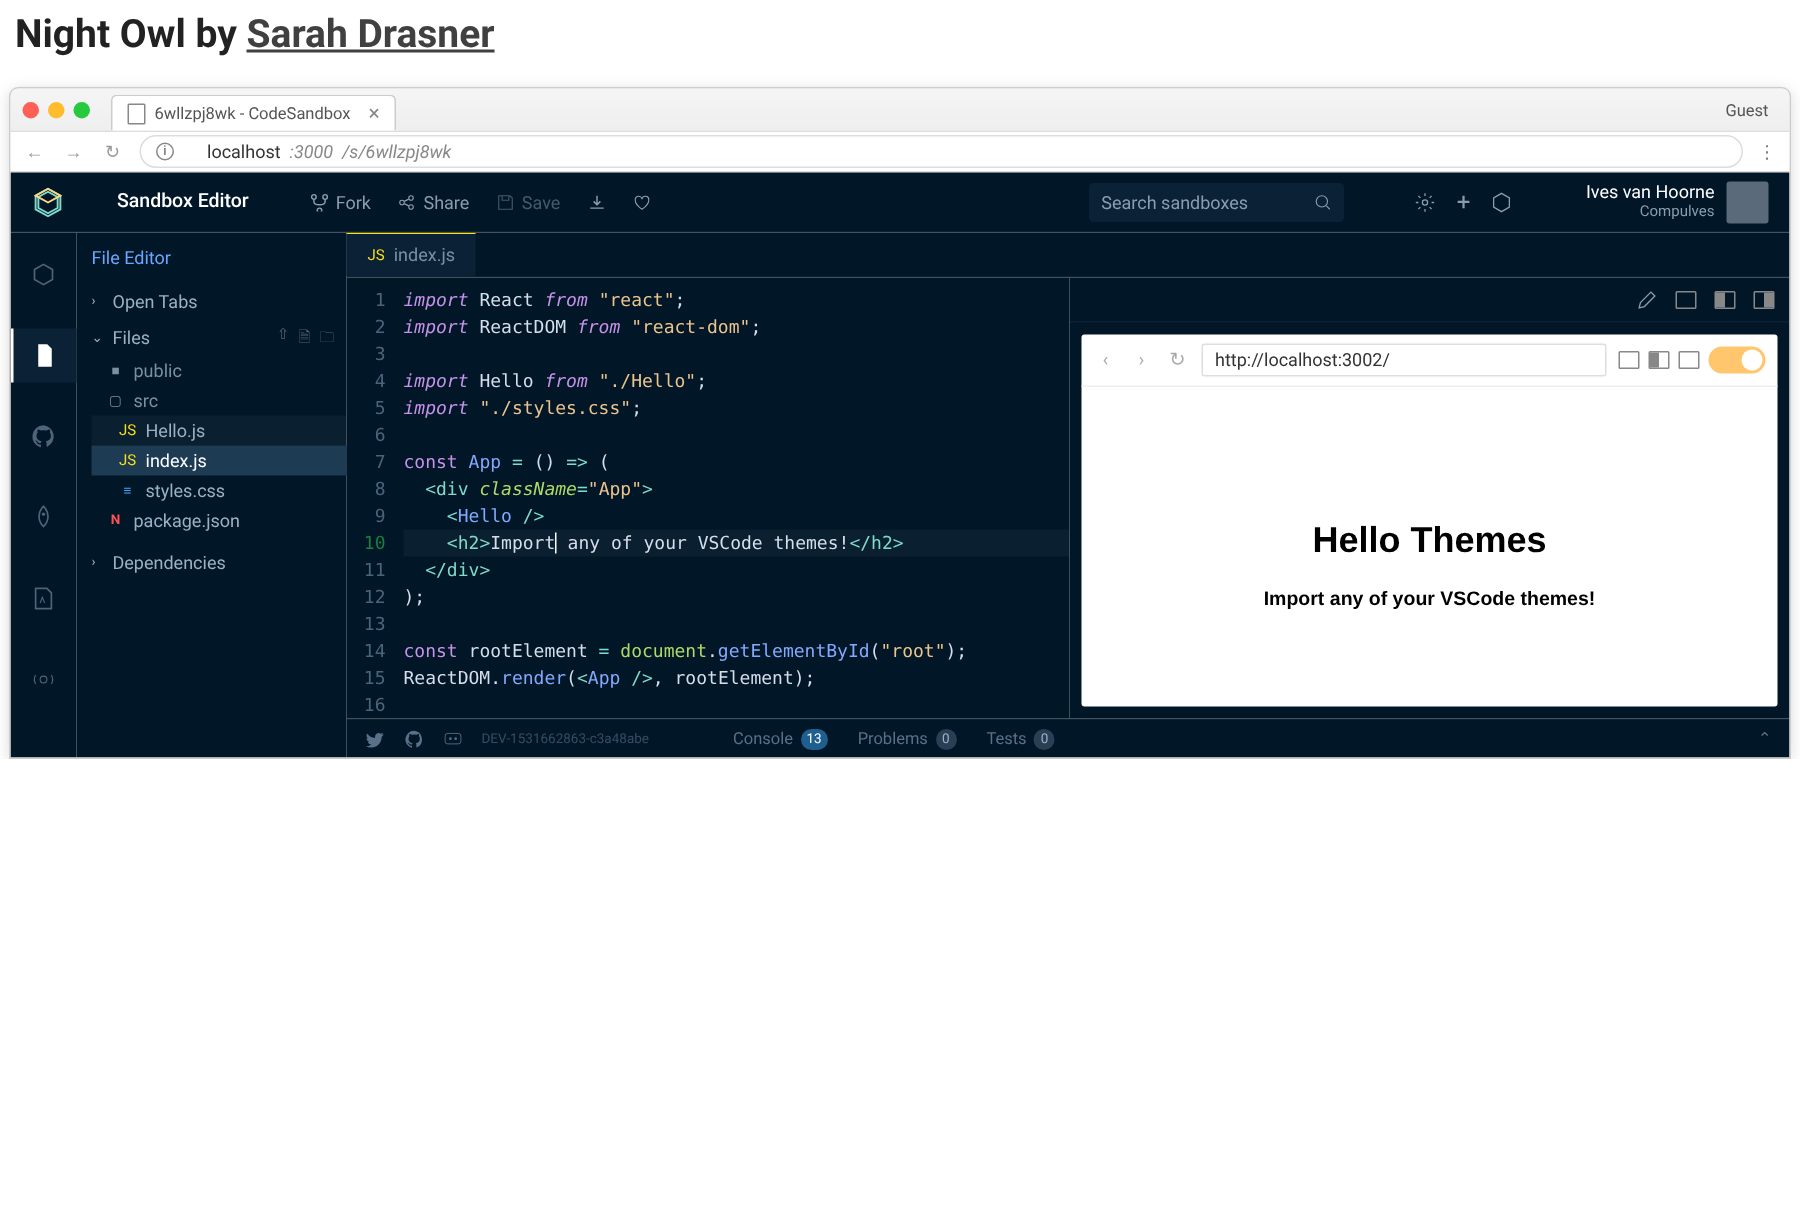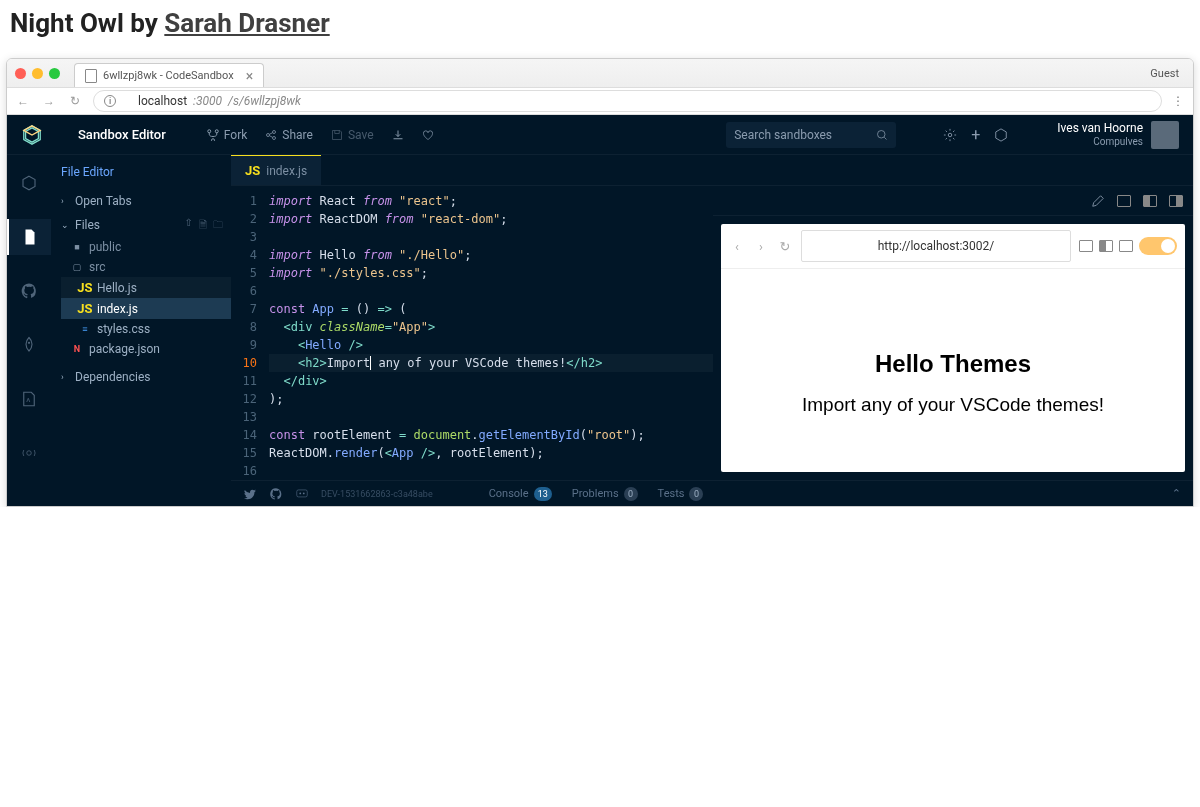--- a/index.html
+++ b/index.html
@@ -60,35 +60,35 @@
 .sidebar .sb-section { display: flex; align-items: center; padding: 5px 10px; gap: 6px; color: #9db0c4; cursor: pointer; }
 .sidebar .sb-section .chev { font-size: 9px; width: 8px; }
 .sidebar .sb-section-row { display: flex; align-items: center; justify-content: space-between; padding-right: 8px; }
 .sidebar .sb-mini-icons { display: flex; gap: 6px; color: #4f6479; font-size: 10px; }
 .file-tree { padding-left: 10px; }
 .file-tree .row { display: flex; align-items: center; gap: 6px; padding: 3px 6px 3px 18px; cursor: pointer; color: #9db0c4; }
 .file-tree .row.folder { padding-left: 10px; color: #7c8fa3; }
 .file-tree .row.active { background: #1d3b53; color: #fff; }
 .file-tree .row.hover { background: rgba(255,255,255,0.04); }
 .fi-icon { width: 12px; display: inline-flex; align-items: center; justify-content: center; font-size: 9px; }
-.fi-js { color: #f7df1e; font-weight: 700; font-size: 13px; }
+.fi-js { color: #f7df1e; font-weight: 400; font-size: 10px; }
 .fi-css { color: #4aa3ff; font-weight: 700; font-size: 9px; }
 .fi-json { color: #ff5252; font-weight: 700; font-size: 9px; }
 .fi-folder { color: #7c8fa3; }
 
 .editor-col { flex: 1; display: flex; flex-direction: column; min-width: 0; }
 .file-tabs { display: flex; background: #011627; border-bottom: 1px solid rgba(255,255,255,0.05); }
 .file-tab { display: flex; align-items: center; gap: 6px; padding: 7px 14px; font-size: 12px; color: #7c8fa3; background: #0b2236; border-top: 1px solid #f7df1e; }
 
 .editor-and-preview { flex: 1; display: flex; min-height: 0; }
 .editor { flex: 1; background: #011627; font-family: "SF Mono", Menlo, Consolas, monospace; font-size: 12px; line-height: 18px; overflow: hidden; position: relative; }
 .code-area { display: flex; padding-top: 6px; }
 .gutter { width: 38px; text-align: right; color: #4b6479; padding-right: 12px; user-select: none; }
 .gutter .ln { height: 18px; }
-.gutter .ln.cur { color: #f97316; }
+.gutter .ln.cur { color: #15803d; }
 .code { flex: 1; }
 .code .cl { height: 18px; white-space: pre; }
 .code .cl.hl { background: rgba(255,255,255,0.04); }
 .tok-kw { color: #c792ea; font-style: italic; }
 .tok-kw2 { color: #c792ea; }
 .tok-id { color: #d6deeb; }
 .tok-str { color: #ecc48d; }
 .tok-op { color: #7fdbca; }
 .tok-fn { color: #82aaff; }
 .tok-tag { color: #7fdbca; }
@@ -98,31 +98,31 @@
 .tok-pun { color: #d6deeb; }
 .tok-obj { color: #addb67; }
 
 .preview-header-bar { height: 30px; display: flex; align-items: center; justify-content: flex-end; gap: 12px; padding: 0 10px; color: #8b9caf; border-bottom: 1px solid rgba(255,255,255,0.05); }
 
 .preview-shell { width: 480px; display: flex; flex-direction: column; background: #011627; }
 .preview-main { flex: 1; padding: 8px; }
 .preview-frame { background: #fff; color: #000; height: 100%; border-radius: 2px; display: flex; flex-direction: column; }
 .preview-toolbar { display: flex; align-items: center; gap: 8px; padding: 6px 8px; border-bottom: 1px solid #eee; }
 .preview-toolbar .pv-nav { color: #aaa; cursor: pointer; width: 16px; text-align: center; font-size: 13px; }
-.preview-toolbar .pv-url { flex: 1; border: 1px solid #ddd; border-radius: 2px; height: 32px; padding: 0 8px; font-size: 12px; color: #333; display: flex; align-items: center; justify-content: center; }
+.preview-toolbar .pv-url { flex: 1; border: 1px solid #ddd; border-radius: 2px; height: 22px; padding: 0 8px; font-size: 12px; color: #333; display: flex; align-items: center; }
 .preview-toolbar .pv-icons { display: flex; gap: 6px; align-items: center; }
 .pv-box-icon { width: 14px; height: 12px; border: 1.5px solid #888; border-radius: 1px; }
 .pv-box-icon.split { background: linear-gradient(to right, #888 50%, transparent 50%); }
 .pv-box-icon.split2 { background: linear-gradient(to right, transparent 50%, #888 50%); }
 .pv-box-icon.ext { position: relative; }
 .pv-toggle { width: 38px; height: 18px; background: #ffc66d; border-radius: 9px; position: relative; }
 .pv-toggle::after { content:''; position:absolute; right:2px; top:2px; width:14px; height:14px; background:#fff; border-radius:50%; }
 .preview-body { flex: 1; display: flex; flex-direction: column; align-items: center; padding-top: 24px; font-family: Arial, sans-serif; color: #000; justify-content: center; }
 .preview-body h1 { font-size: 24px; font-weight: 700; margin-bottom: 16px; }
-.preview-body h2 { font-size: 19px; font-weight: 400; }
+.preview-body h2 { font-size: 13px; font-weight: 700; }
 
 .statusbar { height: 26px; background: #011627; border-top: 1px solid rgba(255,255,255,0.05); display: flex; align-items: center; padding: 0 12px; gap: 16px; color: #5a7089; font-size: 11px; }
 .statusbar .sb-left { display: flex; align-items: center; gap: 12px; }
 .statusbar .sb-panel { display: flex; align-items: center; gap: 20px; margin-left: 40px; }
 .statusbar .sb-item { display: flex; align-items: center; gap: 5px; cursor: pointer; }
 .badge { display: inline-flex; align-items: center; justify-content: center; min-width: 14px; height: 14px; padding: 0 4px; border-radius: 7px; font-size: 9px; background: #2a3f54; color: #9db0c4; }
 .badge.blue { background: #1e5f8f; color: #fff; }
 .statusbar .sb-right { margin-left: auto; }
 
 svg { fill: currentColor; }

